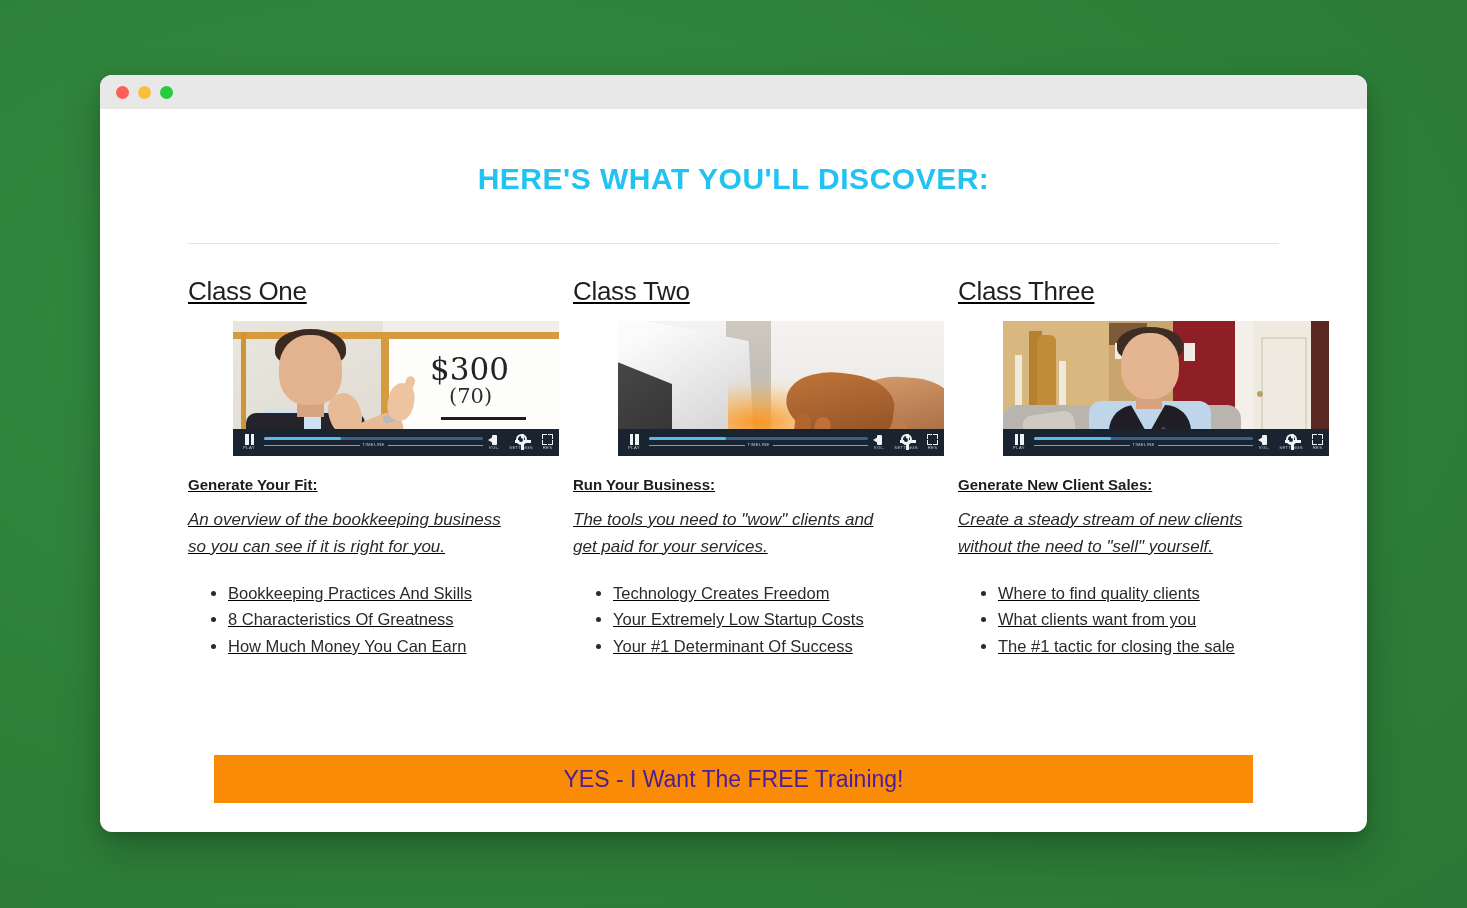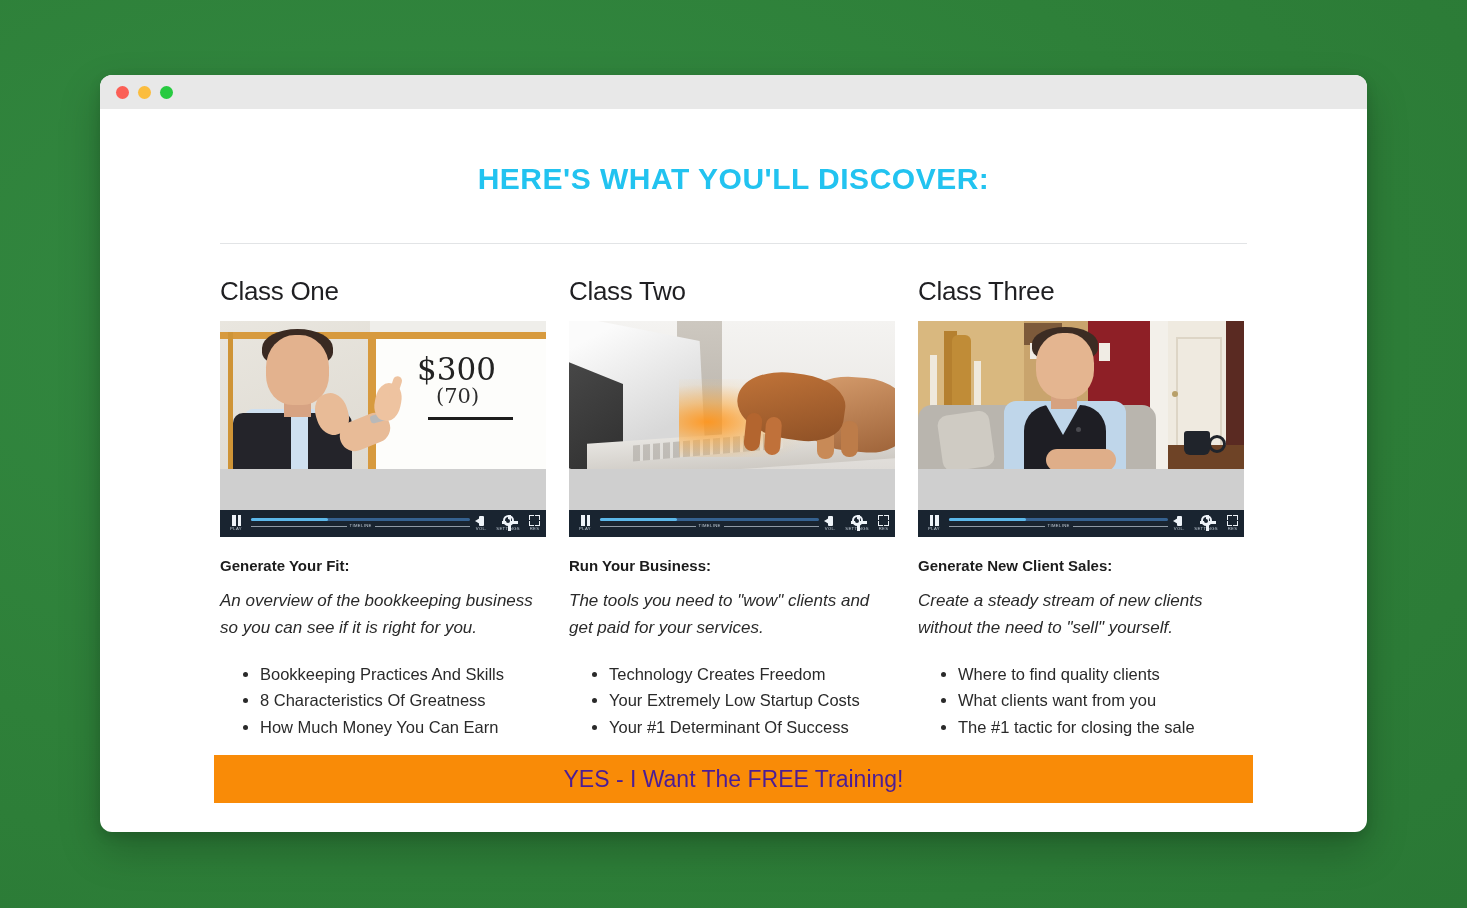--- a/index.html
+++ b/index.html
@@ -37,21 +37,21 @@
   .dot {
     width: 13px;
     height: 13px;
     border-radius: 50%;
   }
   .dot.red    { background: #fb5f56; }
   .dot.yellow { background: #fbbd3e; }
   .dot.green  { background: #27ca40; }
 
   .page {
-    padding: 0 120px;
+    padding: 0 88px;
     box-sizing: border-box;
     height: 723px;
     position: relative;
   }
 
   
   .headline {
     text-align: center;
     color: #22c3f0;
     font-size: 30px;
@@ -62,42 +62,44 @@
   }
 
   .divider {
     margin-top: 47px;
     border-top: 1px solid #e2e4e6;
   }
 
   
   .columns {
     display: flex;
-    gap: 23px;
+    gap: 59px;
     margin-top: 32px;
+    text-decoration: underline;
   }
   .col {
     width: 326px;
     flex: 0 0 326px;
   }
   .col-title {
     font-size: 26px;
     color: #1f1f22;
     letter-spacing: -0.3px;
     margin: 0 0 14px 0;
     font-weight: normal;
   }
 
   
   .video {
     width: 326px;
-    height: 216px;
+    height: 135px;
     position: relative;
     overflow: hidden;
     background: #cfcfcf;
+    margin-left: 45px;
   }
   .thumb {
     position: absolute;
     left: 0; top: 0;
     width: 326px;
     height: 148px;
     overflow: hidden;
   }
 
   

